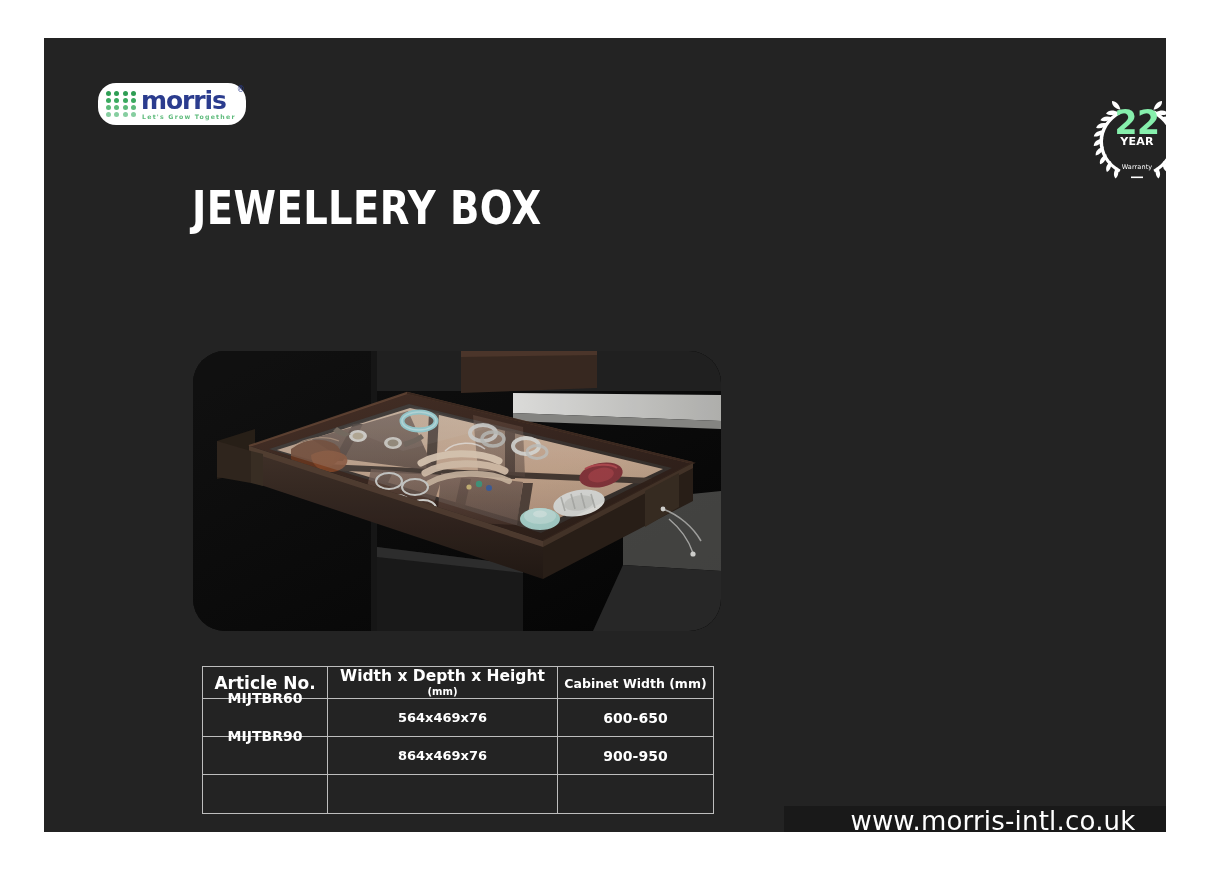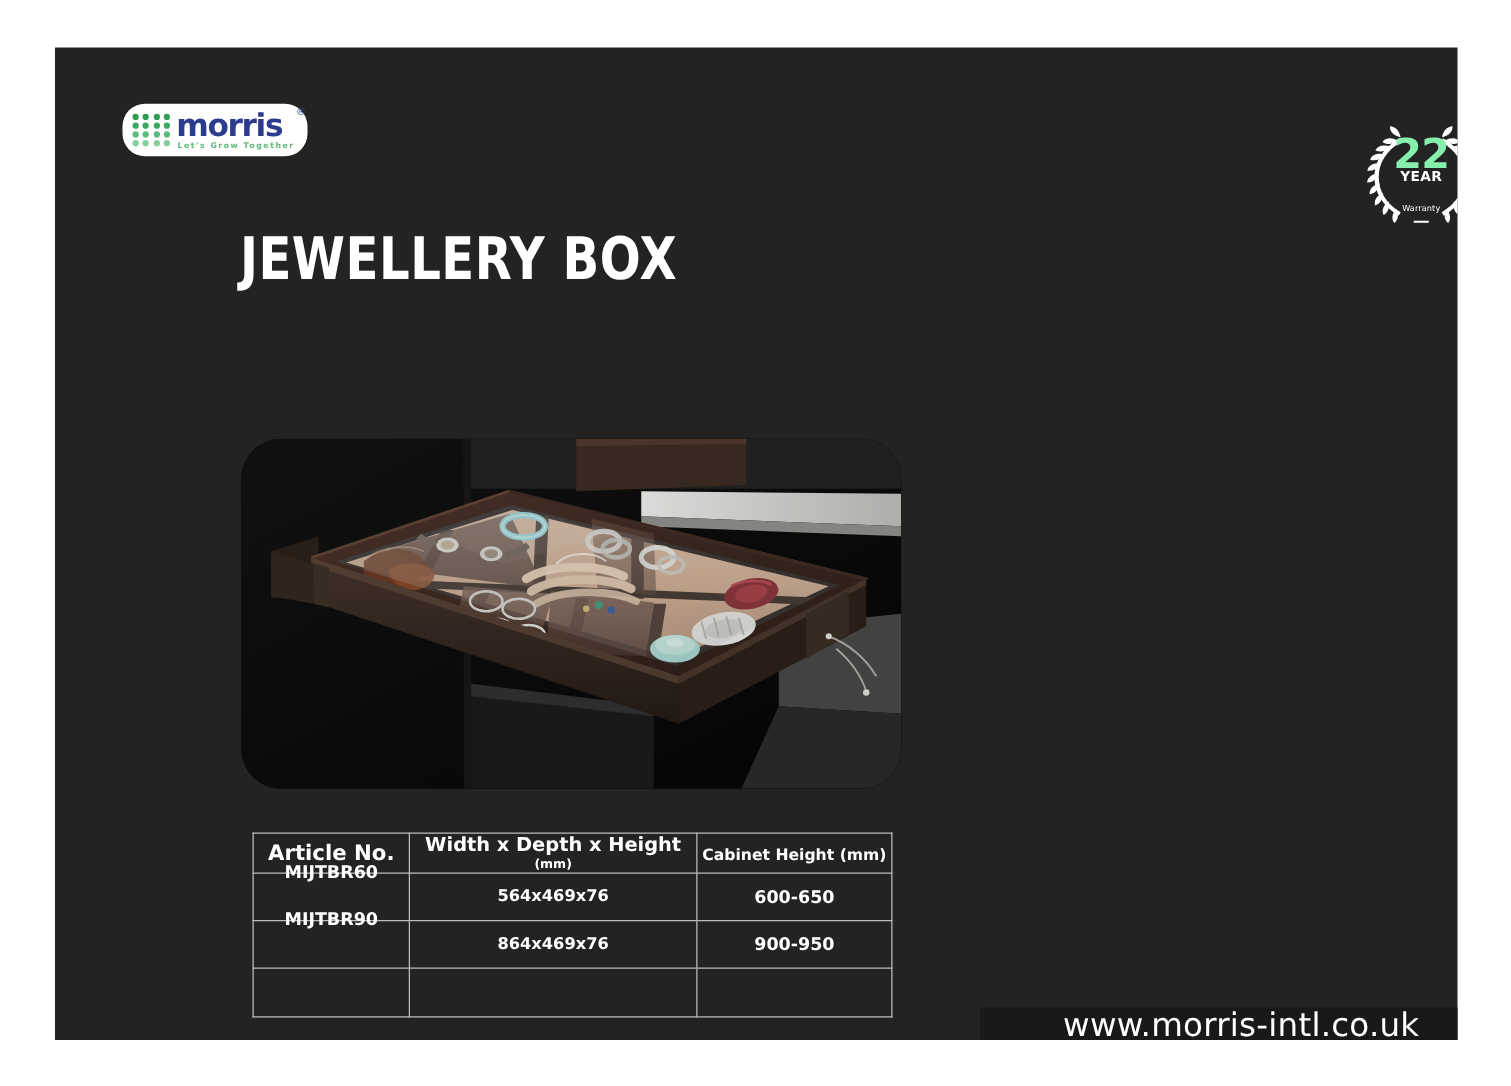--- a/index.html
+++ b/index.html
@@ -502,21 +502,21 @@
       <thead>
         <tr>
           <th class="col-a">
             <span class="th-article">Article No.</span>
           </th>
           <th class="col-b">
             <span class="th-dim-main">Width x Depth x Height</span>
             <span class="th-dim-sub">(mm)</span>
           </th>
           <th class="col-c">
-            <span class="th-cab">Cabinet Height (mm)</span>
+            <span class="th-cab">Cabinet Width (mm)</span>
           </th>
         </tr>
       </thead>
       <tbody>
         <tr class="row-body">
           <td class="cell-article">
             <span>MIJTBR60</span>
           </td>
           <td class="cell-dim">564x469x76</td>
           <td class="cell-cab">600-650</td>

